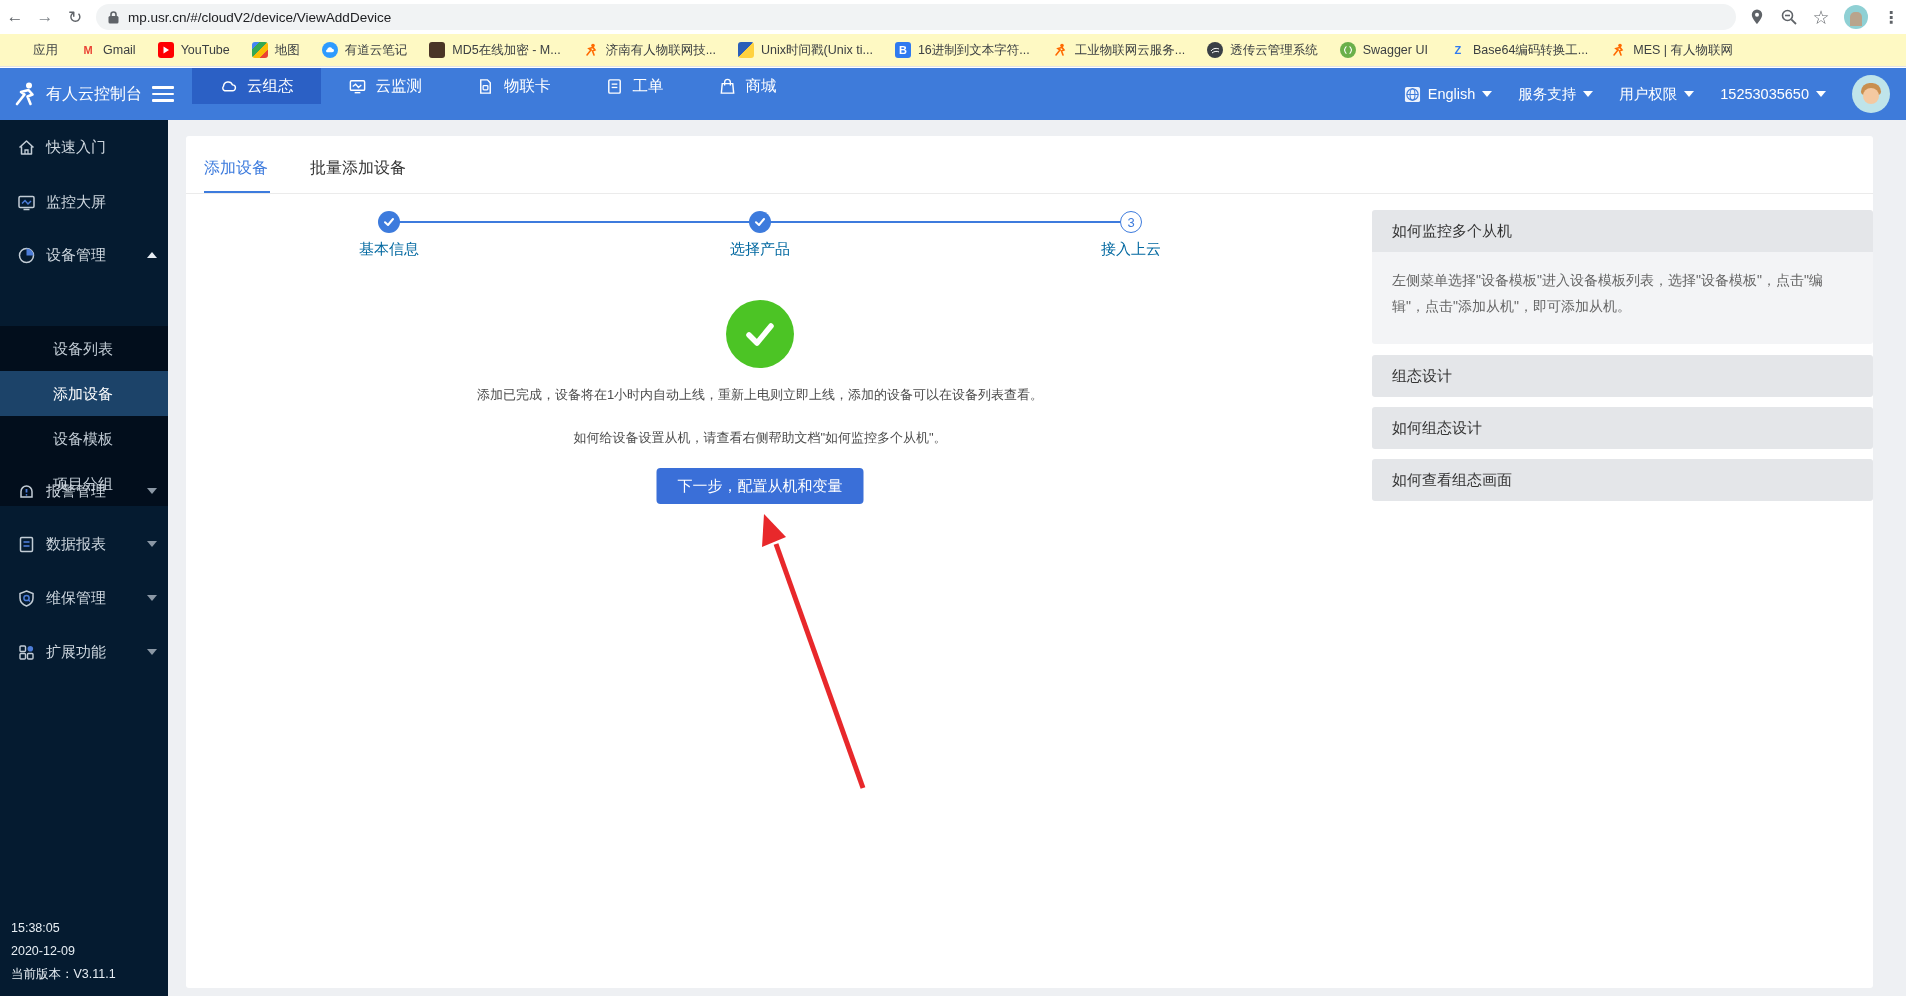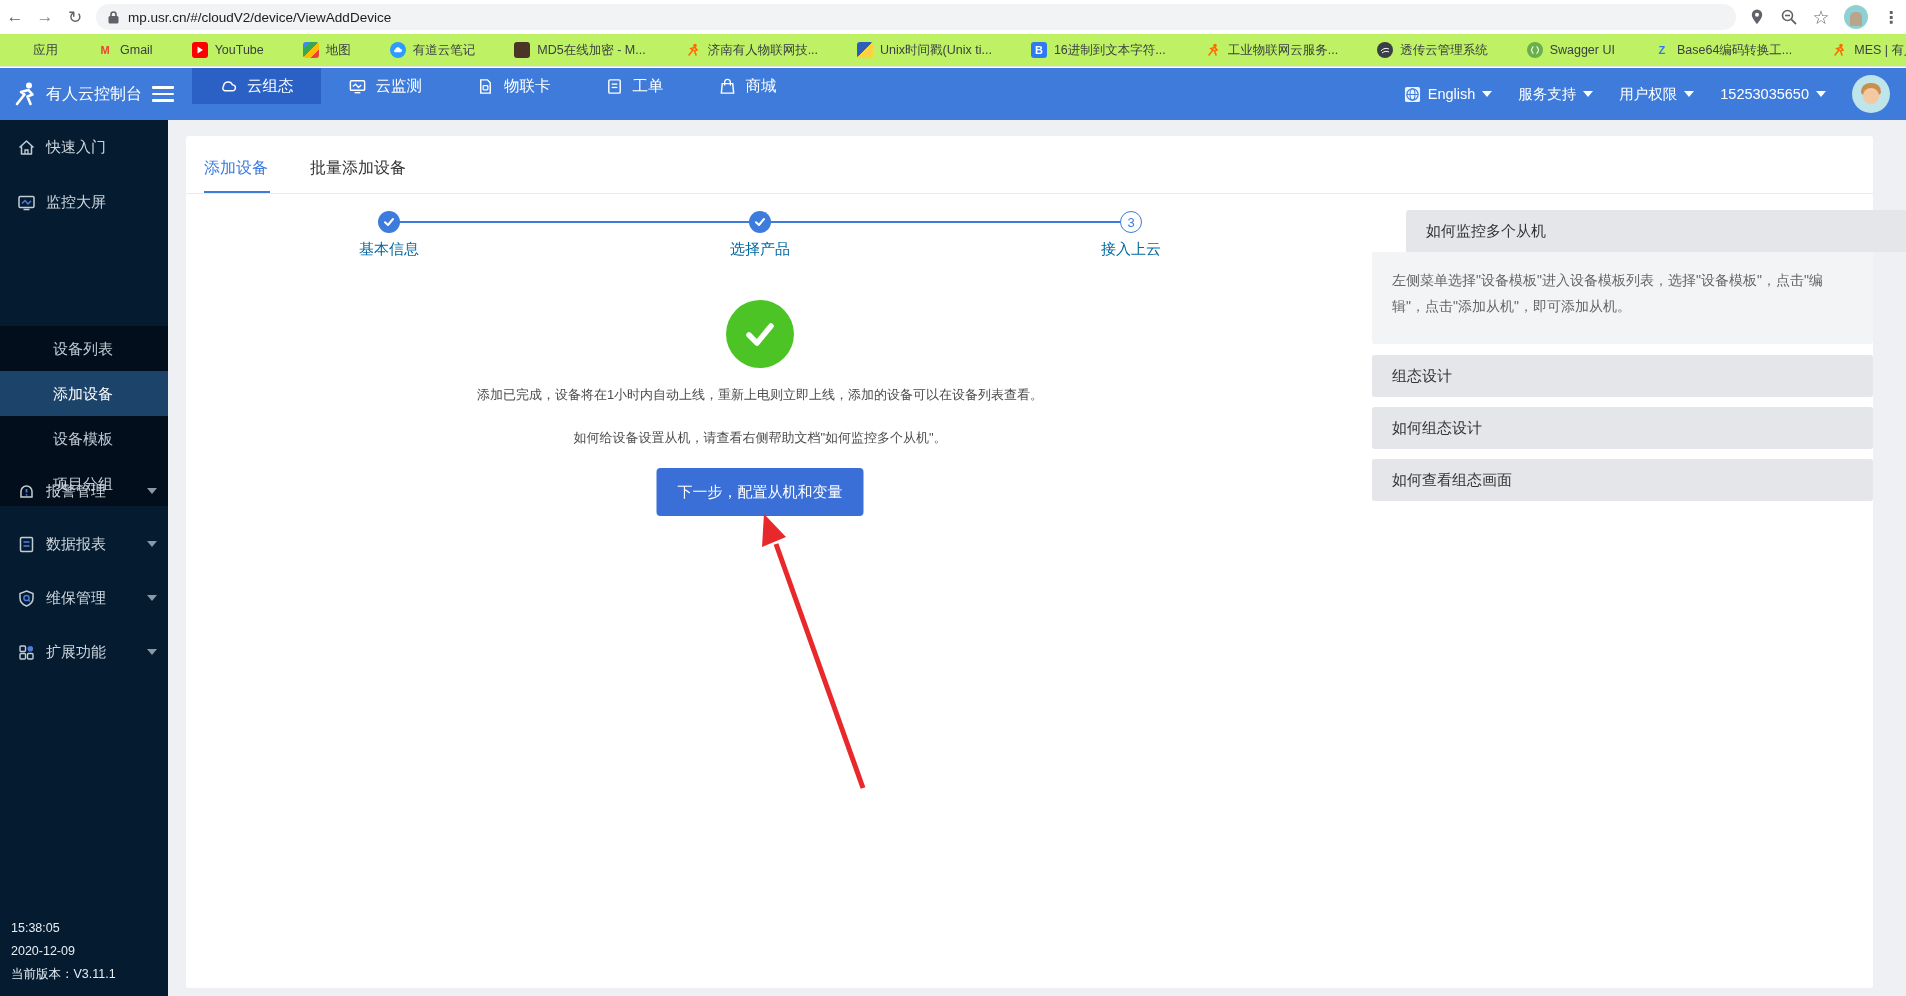--- a/index.html
+++ b/index.html
@@ -13,21 +13,21 @@
   .nav-btn { width:30px; text-align:center; font-size:17px; color:#5f6368; cursor:pointer; }
   .nav-btn.fwd { color:#80868b; }
   .url-pill { margin-left:6px; width:1640px; height:26px; background:#f1f3f4; border-radius:13px; display:flex; align-items:center; padding:0 12px; }
   .lock-icon { width:11px; height:13px; margin-right:9px; }
   .url-text { font-size:13.5px; color:#202124; }
   .chrome-right { display:flex; align-items:center; margin-left:12px; gap:14px; }
   .cr-ic { width:18px; height:18px; display:flex; align-items:center; justify-content:center; color:#5f6368; font-size:16px; }
   .avatar-mini { width:24px; height:24px; border-radius:50%; background:#8fd0d4; overflow:hidden; position:relative; }
   .avatar-mini:before { content:""; position:absolute; left:6px; top:7px; width:12px; height:14px; background:#b9a48c; border-radius:5px 5px 0 0; }
 
-  .bm-bar { left:0; top:34px; width:1906px; height:33px; background:#bef264; border-bottom:1px solid #e2e3e5; display:flex; align-items:center; padding-left:10px; gap:39px; }
+  .bm-bar { left:0; top:34px; width:1906px; height:33px; background:#fef9c3; border-bottom:1px solid #e2e3e5; display:flex; align-items:center; padding-left:10px; gap:22px; }
   .bm { display:flex; align-items:center; gap:7px; cursor:pointer; }
   .bm-label { font-size:12.5px; color:#3c4043; white-space:nowrap; }
   .fav { width:16px; height:16px; border-radius:3px; display:flex; align-items:center; justify-content:center; font-size:11px; font-weight:bold; color:#fff; flex:0 0 auto; }
   .fav-grid { display:grid; grid-template-columns:7px 7px; grid-template-rows:7px 7px; gap:2px; }
   .fav-grid i { border-radius:1px; }
   .fav-letter { background:transparent; }
 
   
   .topnav { left:0; top:68px; width:1906px; height:52px; background:#3e7bda; display:flex; align-items:center; color:#fff; }
   .brand-logo { margin-left:12px; width:26px; height:26px; }
@@ -67,21 +67,21 @@
   .tab-hairline { position:absolute; left:0; top:57px; width:1687px; height:1px; background:#ebebeb; }
 
   .step-line { position:absolute; top:85px; height:2px; background:#3d7bdd; }
   .step-circle { position:absolute; top:75px; width:22px; height:22px; border-radius:50%; display:flex; align-items:center; justify-content:center; }
   .step-done { background:#3d7bdd; }
   .step-num { background:#fff; border:1.5px solid #3d7bdd; color:#3d7bdd; font-size:13px; }
   .step-label { position:absolute; top:104px; width:140px; text-align:center; font-size:15px; color:#0369a1; }
 
   .big-check { position:absolute; left:540px; top:164px; width:68px; height:68px; border-radius:50%; background:#4cc425; display:flex; align-items:center; justify-content:center; }
   .msg { position:absolute; left:574px; transform:translateX(-50%); white-space:nowrap; font-size:13px; color:#4b4b4b; }
-  .next-btn { position:absolute; left:574px; top:332px; transform:translateX(-50%); height:48px; line-height:36px; padding:0 21px; background:#3a6fd8; color:#fff; font-size:15px; border:none; border-radius:4px; cursor:pointer; white-space:nowrap; }
+  .next-btn { position:absolute; left:574px; top:332px; transform:translateX(-50%); height:36px; line-height:36px; padding:0 21px; background:#3a6fd8; color:#fff; font-size:15px; border:none; border-radius:4px; cursor:pointer; white-space:nowrap; }
 
   .arrow-svg { position:absolute; left:0; top:0; width:1687px; height:852px; pointer-events:none; }
 
   .help { position:absolute; left:1186px; top:0; width:501px; }
   .help-header { position:absolute; left:0; width:501px; height:42px; background:#e4e6e9; border-radius:3px; display:flex; align-items:center; padding-left:20px; font-size:15px; color:#333; cursor:pointer; }
   .help-body { position:absolute; left:0; top:116px; width:501px; height:92px; background:#f3f4f6; border-radius:0 0 3px 3px; padding:15px 20px; font-size:14px; color:#666; line-height:26px; }
 </style>
 </head>
 <body>
 
@@ -296,20 +296,28 @@
       <span class="sb-label">快速入门</span>
     </div>
     <div class="sb-item" style="top:55px">
       <svg viewBox="0 0 19 19">
           <rect x="2" y="3.5" width="15" height="11" rx="1.2" fill="none" stroke="#c3cdd6" stroke-width="1.5"></rect>
           <polyline points="5,10.5 8,7.5 11,11 14,8" fill="none" stroke="#4d7dd8" stroke-width="1.5"></polyline>
           <line x1="6.5" y1="16.5" x2="12.5" y2="16.5" stroke="#c3cdd6" stroke-width="1.5"></line>
         </svg>
       <span class="sb-label">监控大屏</span>
     </div>
+    <div class="sb-item" style="top:108px">
+      <svg viewBox="0 0 19 19">
+          <circle cx="9.5" cy="9.5" r="7" fill="none" stroke="#c3cdd6" stroke-width="1.5"></circle>
+          <path d="M9.5 9.5 V2.5 A7 7 0 0 1 16.5 9.5 Z" fill="#4d7dd8"></path>
+        </svg>
+      <span class="sb-label">设备管理</span>
+      <i class="sb-caret caret-up-w"></i>
+    </div>
 
     <div class="sb-sub-block">
       <div class="sb-sub" style="top:0">设备列表</div>
       <div class="sb-sub active" style="top:45px">添加设备</div>
       <div class="sb-sub" style="top:90px">设备模板</div>
       <div class="sb-sub" style="top:135px">项目分组</div>
     </div>
 
     <div class="sb-item" style="top:344px">
       <svg viewBox="0 0 19 19">
@@ -390,21 +398,21 @@
       <div class="msg" style="top:250px">添加已完成，设备将在1小时内自动上线，重新上电则立即上线，添加的设备可以在设备列表查看。</div>
       <div class="msg" style="top:293px">如何给设备设置从机，请查看右侧帮助文档"如何监控多个从机"。</div>
       <button class="next-btn">下一步，配置从机和变量</button>
 
       <svg class="arrow-svg">
         <line x1="677" y1="652" x2="590" y2="408" stroke="#e8282b" stroke-width="5"></line>
         <polygon points="578,378 600,401 576,411" fill="#e8282b"></polygon>
       </svg>
 
       <div class="help">
-        <div class="help-header" style="top:74px; border-radius:3px 3px 0 0;margin-left:34px;">如何监控多个从机</div>
+        <div class="help-header" style="top:74px; border-radius:3px 3px 0 0;">如何监控多个从机</div>
         <div class="help-body">左侧菜单选择"设备模板"进入设备模板列表，选择"设备模板"，点击"编辑"，点击"添加从机"，即可添加从机。</div>
         <div class="help-header" style="top:219px">组态设计</div>
         <div class="help-header" style="top:271px">如何组态设计</div>
         <div class="help-header" style="top:323px">如何查看组态画面</div>
       </div>
 
     </div>
   </div>
 
 </div>

